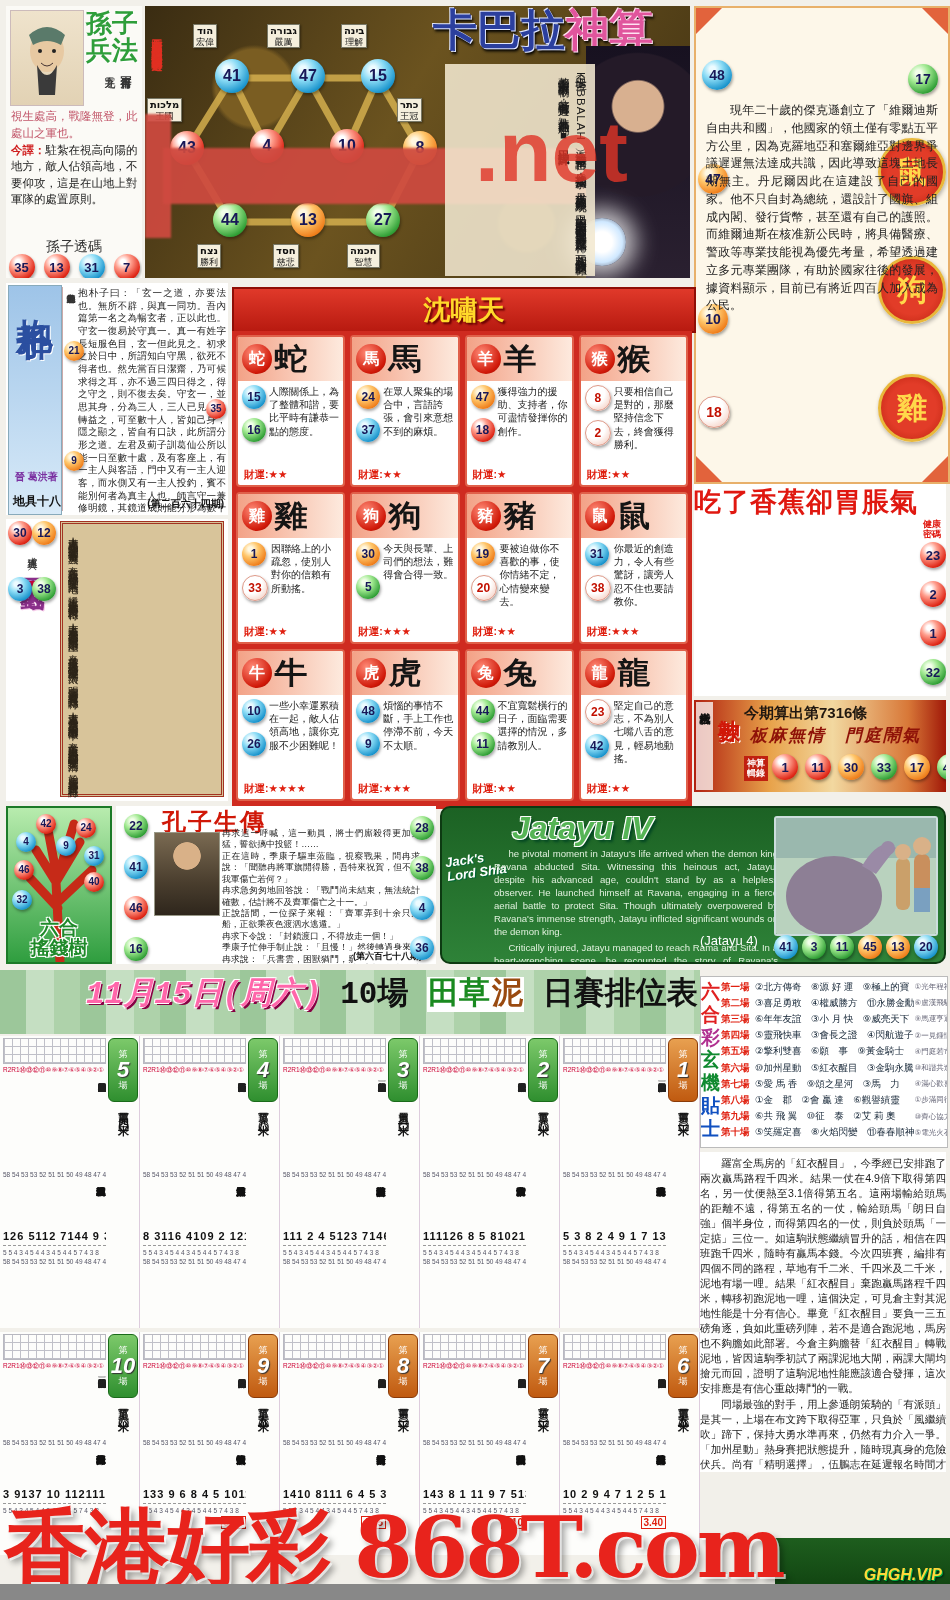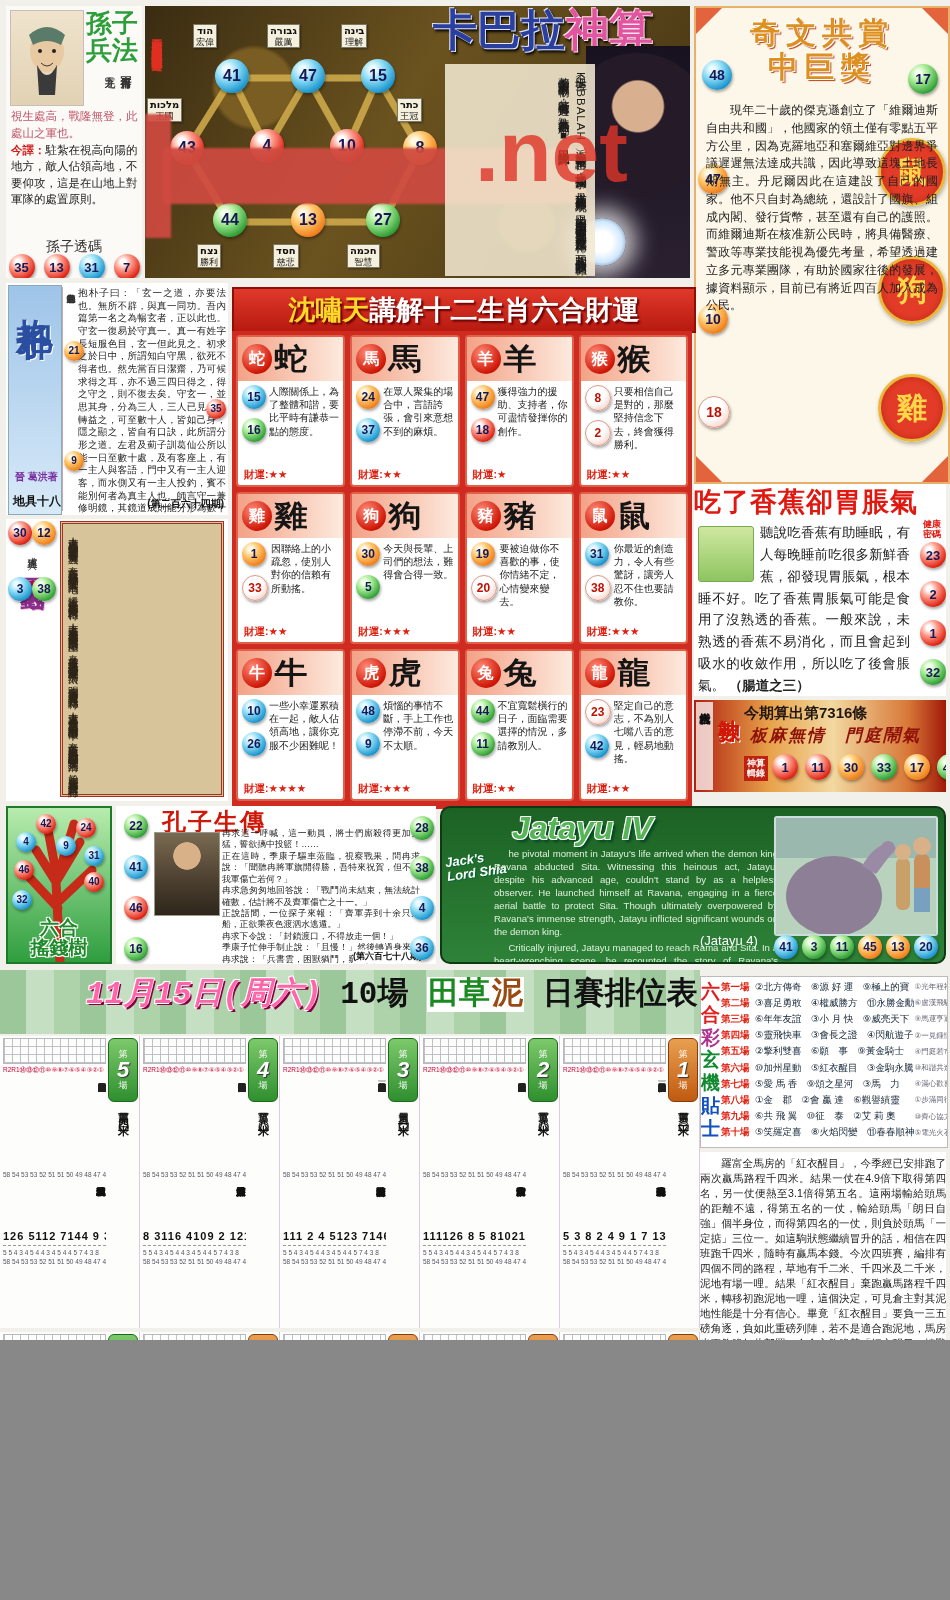--- a/index.html
+++ b/index.html
@@ -1,16 +1,16 @@
 <!DOCTYPE html>
 <html><head>
 <meta charset="utf-8">
 <style>
   html,body{margin:0;padding:0;background:#888}
-  #page{position:relative;width:950px;height:1340px;background:#f2f0ea;overflow:hidden;
+  #page{position:relative;width:950px;height:1584px;background:#f2f0ea;overflow:hidden;
         font-family:"Liberation Sans","DejaVu Sans",sans-serif;color:#222}
   .sec{position:absolute;overflow:hidden}
   .abs{position:absolute}
   .vrl{writing-mode:vertical-rl}
   
   .ball{display:inline-flex;align-items:center;justify-content:center;border-radius:50%;
         font-weight:bold;color:#181858;box-shadow:1px 2px 3px rgba(0,0,0,.35);flex:none;line-height:1}
   .b20{width:20px;height:20px;font-size:10px}
   .b24{width:24px;height:24px;font-size:12px}
   .b26{width:26px;height:26px;font-size:13px}
@@ -302,21 +302,20 @@
     <div class="kab-orb"></div>
     <div class="kab-art vrl"><span>卡巴拉（KABBALAH）源自於古希伯來語言，意指接受和傳承，是古猶太教的修練系統，卡巴拉的生命樹圖案中的十個球體分別代表了十種概念以及精神，相互間有着微妙的關係，連接着整個宇宙中所有的事物，若能融會貫通，凡事無往而不利。</span><b>■巴拉大師</b></div>
     <div class="kab-wm">.net</div>
   </div>
 
   <div class="sec" id="qiwen">
     <div class="qw-corner" style="left:0;top:0;border-width:26px 26px 0 0;border-color:#e2633c transparent transparent transparent"></div>
     <div class="qw-corner" style="right:0;top:0;border-width:0 26px 26px 0;border-color:transparent #e2633c transparent transparent"></div>
     <div class="qw-corner" style="left:0;bottom:0;border-width:26px 0 0 26px;border-color:transparent transparent transparent #e2633c"></div>
     <div class="qw-corner" style="right:0;bottom:0;border-width:0 0 26px 26px;border-color:transparent transparent #e2633c transparent"></div>
-    <div class="qw-title"><span>奇文共賞</span><br><span>中巨獎</span></div>
     <div>
 
     <div class="qw-coin abs" style="left:182px;top:130px">
           <span>鼠</span>
         </div>
         <div class="qw-coin abs" style="left:182px;top:248px">
           <span>狗</span>
         </div>
         <div class="qw-coin abs" style="left:182px;top:366px">
           <span>雞</span>
@@ -347,21 +346,20 @@
 
     <span class="ball b20 abs" data-c="o" style="left:58px;top:58px">21</span>
         <span class="ball b20 abs" data-c="r" style="left:200px;top:116px">35</span>
         <span class="ball b20 abs" data-c="o" style="left:58px;top:168px">9</span>
       </div>
     <div class="bp-issue">(第二百六十四期)</div>
   </div>
 
   <div class="sec" id="zban">
     <span class="zb1">沈嘯天</span>
-      <span class="zb2">講解十二生肖六合財運</span>
   </div>
   <div class="sec" id="zgrid">
 
       <div class="zcell">
         <div class="zhead">
           <span class="zcir">蛇</span>
           <span class="zart">蛇</span>
         </div>
         <div class="zbody">
           <span class="zballs">
@@ -560,25 +558,20 @@
       <span><span class="ball b24" data-c="c">3</span><span class="ball b24" data-c="g">38</span></span>
     </div>
     <div class="yj-wood">
       <div class="yj-cols">太上大道君次乘四斗之團駕五素青雲攝玄黑　帝名齊元旋俱北行詣郁單之國人見玉清七　靜道生高上虛皇君受咎耶及根因符　太上大道君次乘五景之輿駕四素寶雲攝始徵上　音名接空子俱東北行詣扶力鶯浮羅天見玉清太　明虛皇洞清君受玄具義晨光隱符　太上大道君次乘六景之輿駕三素綠雲攝靈徵中　帝名秉巨文俱東南行詣其訓耶渠初默天見玉清　始元虛皇太霄君受合輝景雲隱符</div>
     </div>
   </div>
 
   <div class="sec" id="banana">
     <div class="bn-title">吃了香蕉卻胃脹氣</div>
     <div class="bn-label">健康 密碼</div>
-    <div class="bn-body">
-      <span class="bn-mascot"></span>
-      <span>聽說吃香蕉有助睡眠，有人每晚睡前吃很多新鮮香蕉，卻發現胃脹氣，根本睡不好。吃了香蕉胃脹氣可能是食用了沒熟透的香蕉。一般來說，未熟透的香蕉不易消化，而且會起到吸水的收斂作用，所以吃了後會脹氣。</span>
-      <span class="bn-tail">（腸道之三）</span>
-    </div>
     <div class="bn-balls">
 
     <span class="ball b26" data-c="r">23</span>
         <span class="ball b26" data-c="r">2</span>
         <span class="ball b26" data-c="r">1</span>
         <span class="ball b26" data-c="g">32</span>
       </div>
   </div>
 
   <div class="sec" id="shenshu">

